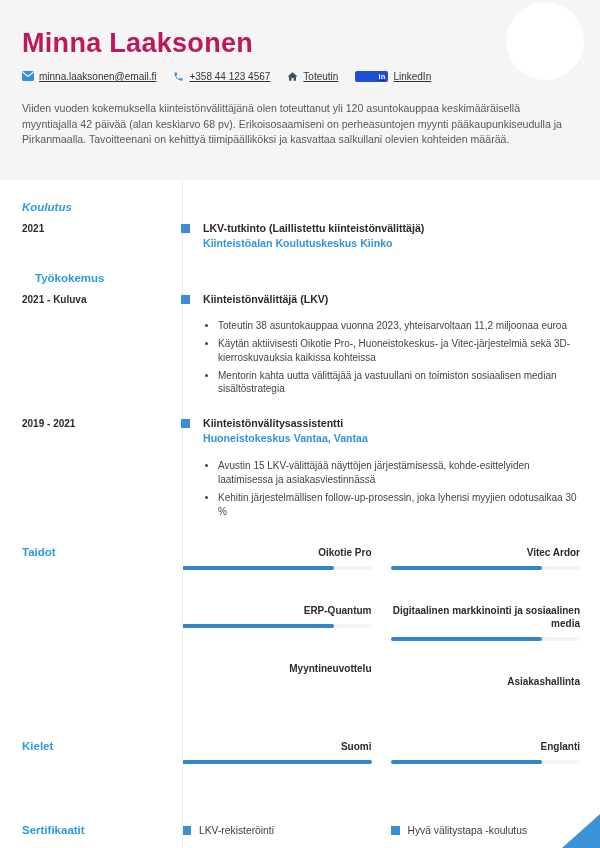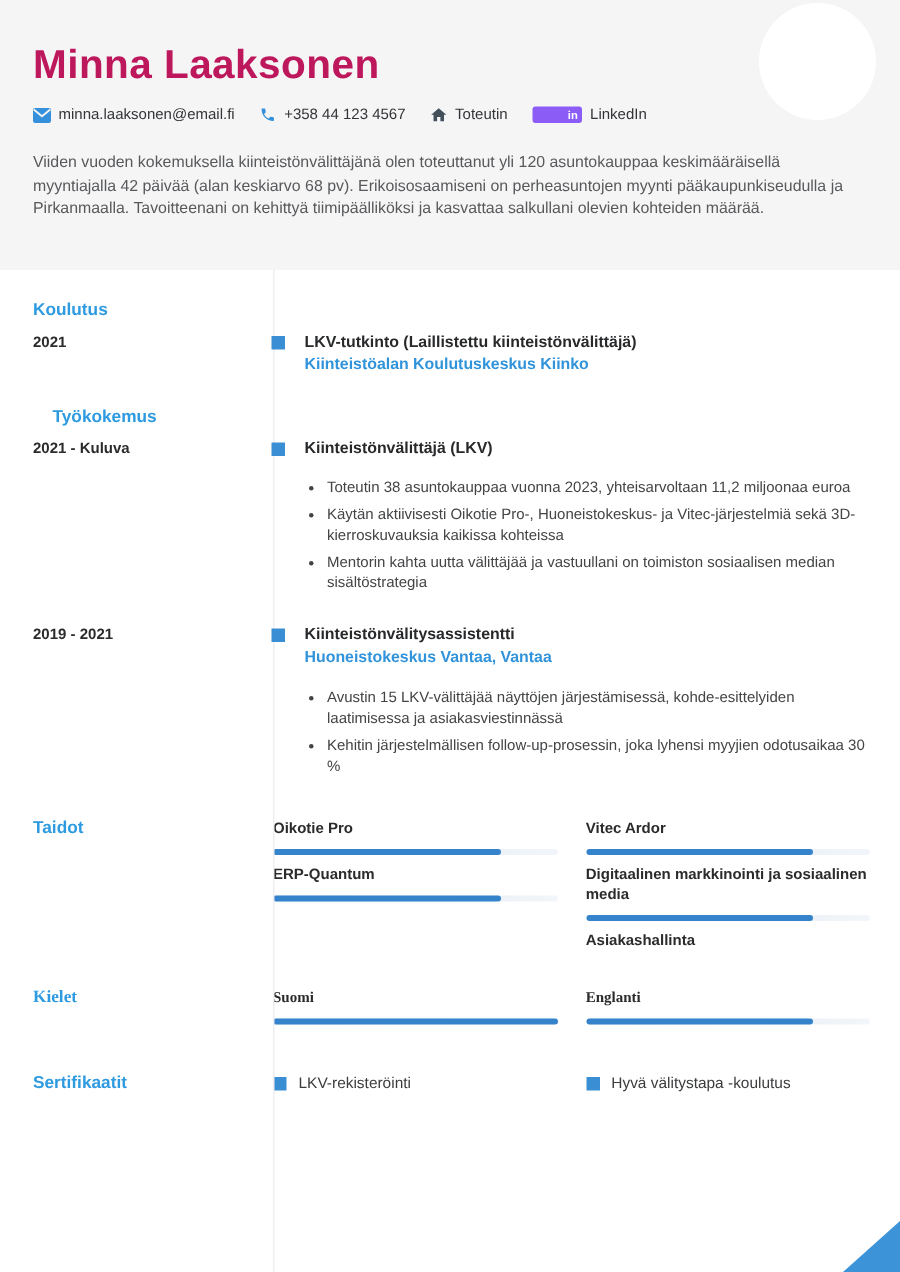--- a/index.html
+++ b/index.html
@@ -15,50 +15,50 @@
   .tri-br { position:absolute; bottom:0; right:0; width:0; height:0;
     border-bottom:34px solid #3d93d8; border-left:38px solid transparent; }
   
   .header { position:absolute; top:0; left:0; width:600px; height:180px;
     background:#f5f5f6; padding:24px 22px 0 22px; }
   .avatar { position:absolute; top:2px; right:16px; width:78px; height:78px;
     border-radius:50%; background:#ffffff; }
   .name { font-size:27px; font-weight:bold; color:#be185d; letter-spacing:.3px; margin-top:4px; }
   .contact-row { display:flex; align-items:center; gap:17px; margin-top:12px;
     font-size:10px; color:#333437; }
-  .contact { display:flex; align-items:center; gap:5px; }
+  .contact { display:flex; align-items:flex-start; gap:5px;text-decoration:underline; }
   .contact svg { display:block; }
-  .li-badge { width:33px; height:11px; background:#8b5cf6; border-radius:2px;
+  .li-badge { width:33px; height:11px; background:#1d4ed8; border-radius:2px;
     color:#fff; font-size:7.5px; font-weight:bold; display:flex; align-items:center;
     justify-content:center; line-height:1;padding-left:20px; }
   .summary { margin-top:19px; font-size:10.6px; line-height:1.48; color:#58595b;
     width:552px; }
   
   .body { position:absolute; top:180px; left:0; width:600px; height:668px; }
   .divider { position:absolute; top:0; bottom:0; left:182px; width:1px; background:#eeeef1; }
   .section { display:grid; grid-template-columns:182px 1fr; padding-right:20px; }
   .sec-label { padding-left:22px; font-size:11.5px; font-weight:bold; color:#2e9ae0; }
-  .sec-edu { margin-top:21px; }
+  .sec-edu { margin-top:21px;font-style:italic; }
   .sec-exp { margin-top:21px;margin-left:13px; }
   .sec-skills { margin-top:24px; }
-  .sec-langs { margin-top:18px;font-family:Liberation Serif, serif; }
+  .sec-langs { margin-top:18px; }
   .sec-certs { margin-top:26px; }
   
   .entry { display:grid; grid-template-columns:182px 1fr; padding-right:20px; margin-top:9px; }
   .entry.gap { margin-top:17px; }
   .period { padding-left:22px; font-size:10px; font-weight:bold; color:#2b2b2c; padding-top:1px; }
   .entry-body { position:relative; padding-left:21px; }
   .tl-square { position:absolute; left:-1px; top:2px; width:9px; height:9px; background:#3a8fd4; }
   .entry-title { font-size:10.6px; font-weight:bold; color:#28292b; line-height:1.25; }
   .entry-sub { font-size:10.6px; font-weight:bold; color:#3194da; line-height:1.3; margin-top:2px; }
   .bullets { margin:13px 0 0 15px; }
   .bullets li { font-size:10px; color:#434446; line-height:1.38; margin-bottom:4px; }
   
   .cols2 { display:grid; grid-template-columns:1fr 1fr; column-gap:19px; }
-  .skill { margin-bottom:7px; }
+  .skill { margin-bottom:34px;text-align:right; }
   .skill-name { font-size:10px; font-weight:bold; color:#2b2b2c; line-height:1.3; margin-bottom:7px; }
   .bar { height:4px; width:100%; background:linear-gradient(to right,#d9e5f0,#f2f6fa); border-radius:2px; }
   .bar-fill { height:4px; background:#3583cb; border-radius:2px; }
   
   .cert { display:flex; align-items:center; gap:8px; font-size:10.3px; color:#3b3c3e; }
   .cert-square { width:9px; height:9px; background:#3a8fd4; flex:0 0 auto; }
 </style>
 </head>
 <body>
 
@@ -162,20 +162,24 @@
             <div class="bar">
                 <div class="bar-fill" style="width: 80%;"></div>
               </div>
           </div>
           <div class="skill">
             <div class="skill-name">ERP-Quantum</div>
             <div class="bar">
                 <div class="bar-fill" style="width: 80%;"></div>
               </div>
           </div>
+          <div class="skill">
+            <div class="skill-name">Myyntineuvottelu</div>
+
+          </div>
         </div>
         <div>
           <div class="skill">
             <div class="skill-name">Vitec Ardor</div>
             <div class="bar">
                 <div class="bar-fill" style="width: 80%;"></div>
               </div>
           </div>
           <div class="skill">
             <div class="skill-name">Digitaalinen markkinointi ja sosiaalinen media</div>

